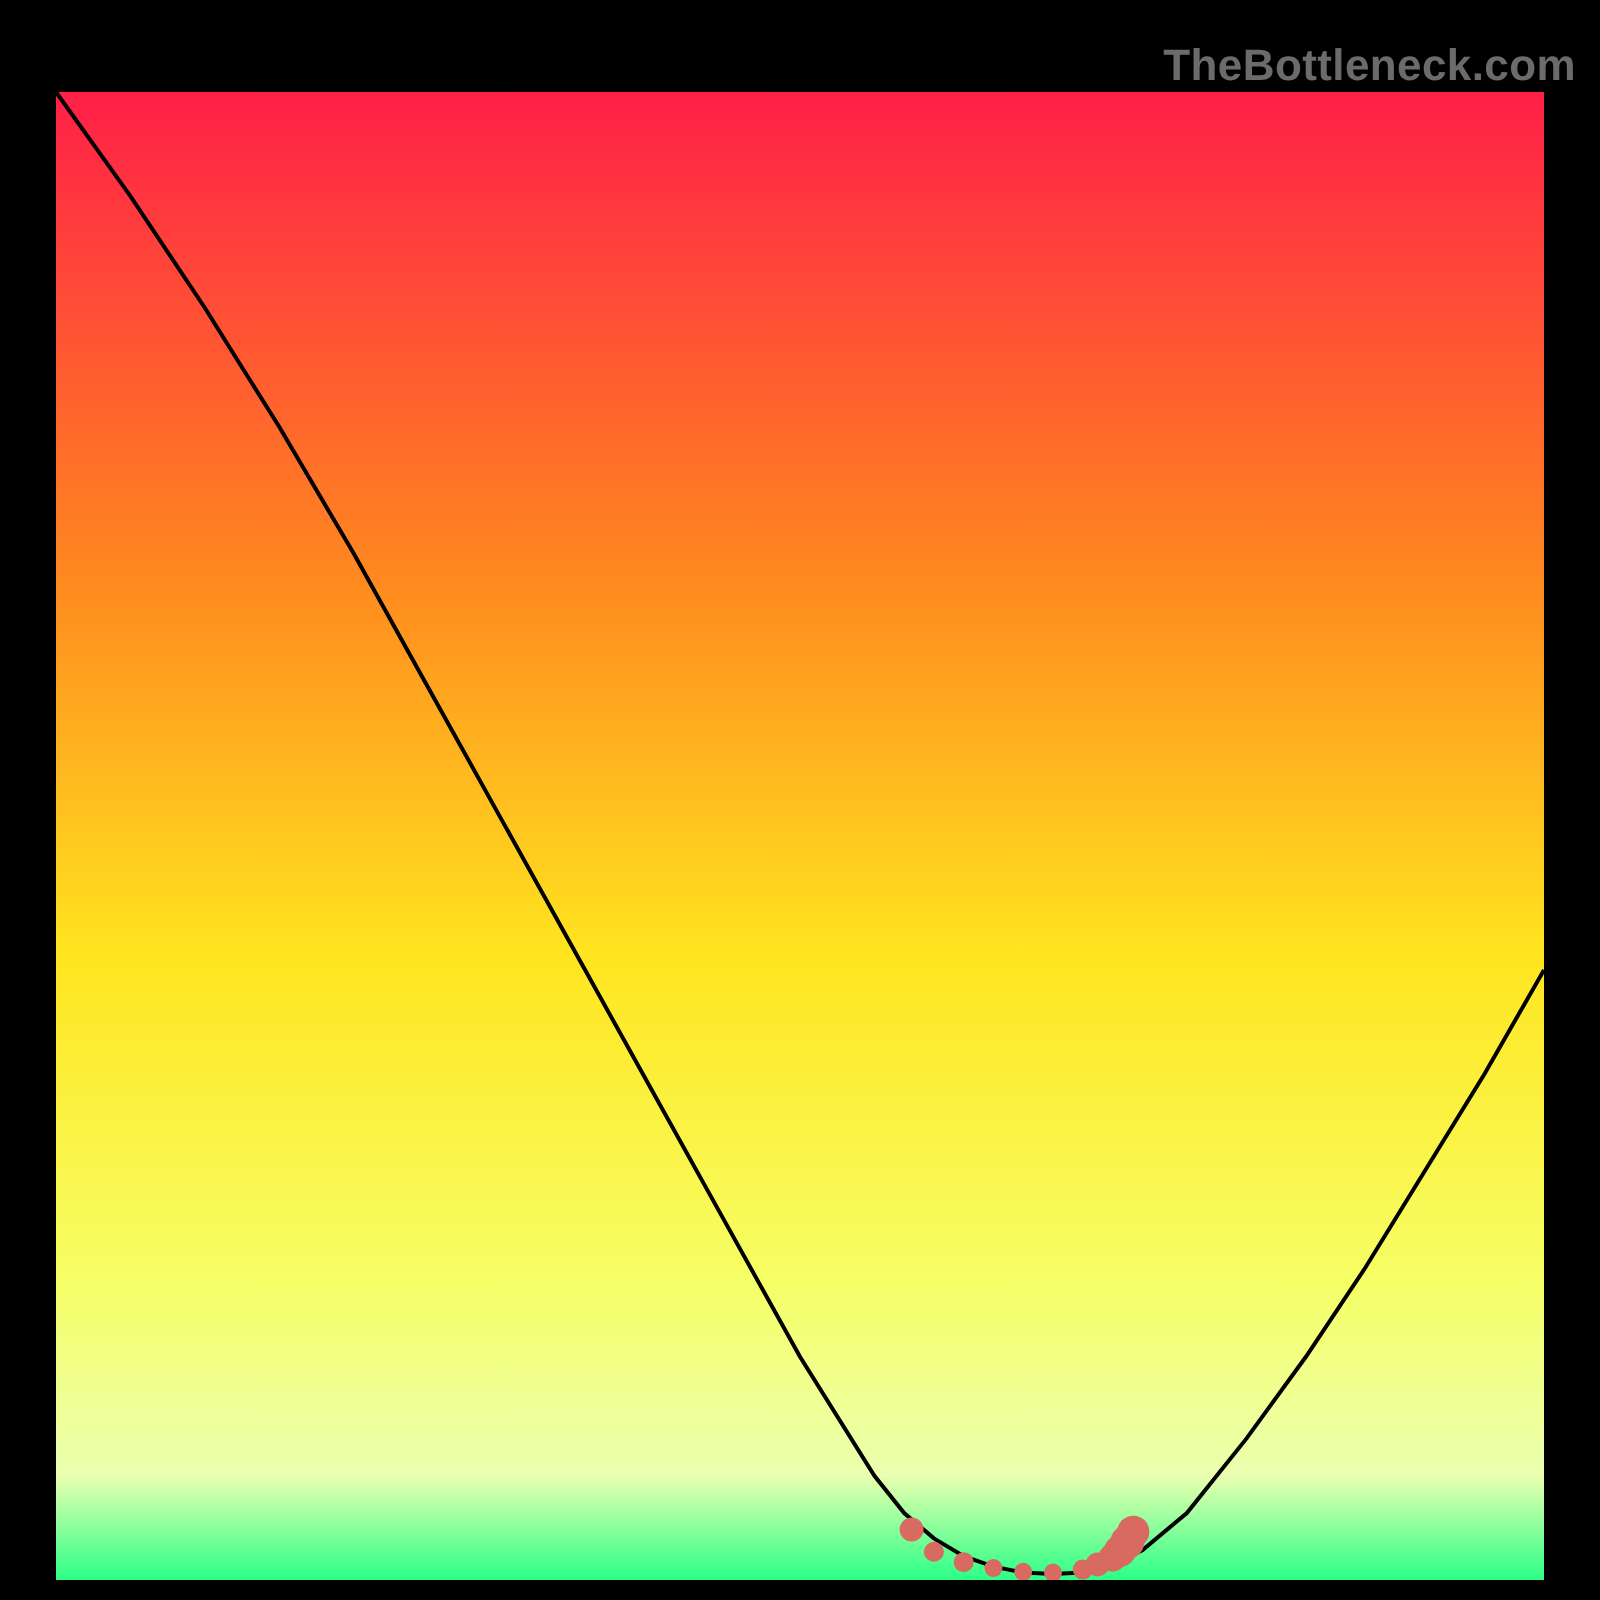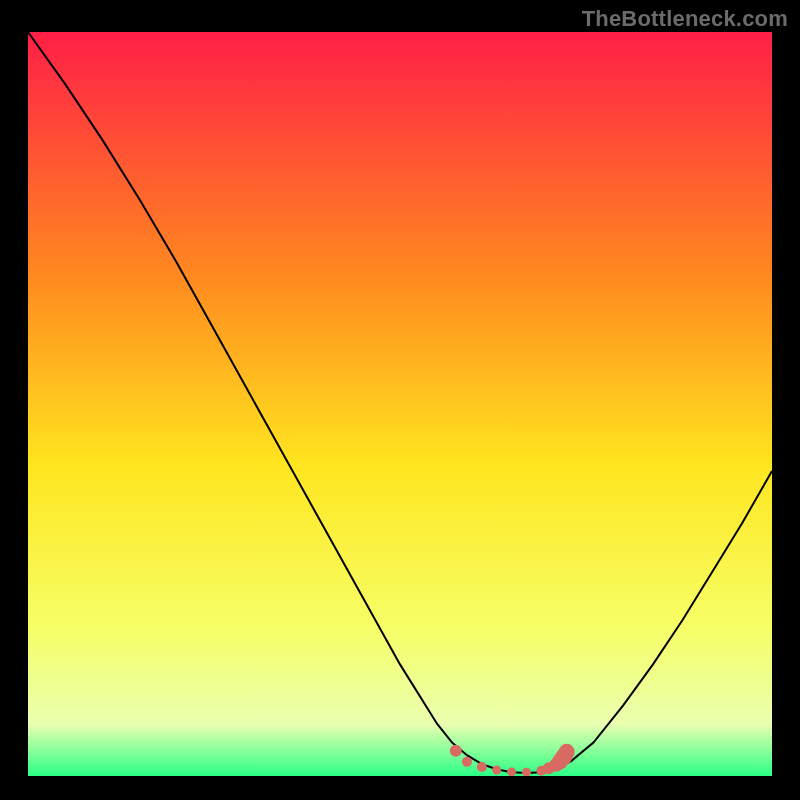--- a/index.html
+++ b/index.html
@@ -6,21 +6,21 @@
     margin: 0;
     padding: 0;
     width: 800px;
     height: 800px;
     background: #000;
     overflow: hidden;
     font-family: Arial, Helvetica, sans-serif;
   }
   .frame {
     position: absolute;
-    top: 4px;
+    top: 18px;
     left: 0;
     width: 800px;
     height: 568px;
     background: #000;
   }
   .watermark {
     position: absolute;
     top: 2px;
     right: 12px;
     color: #6b6b6b;

